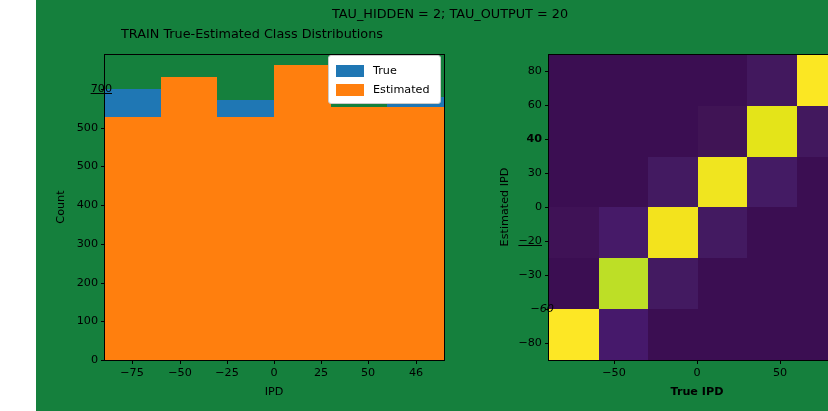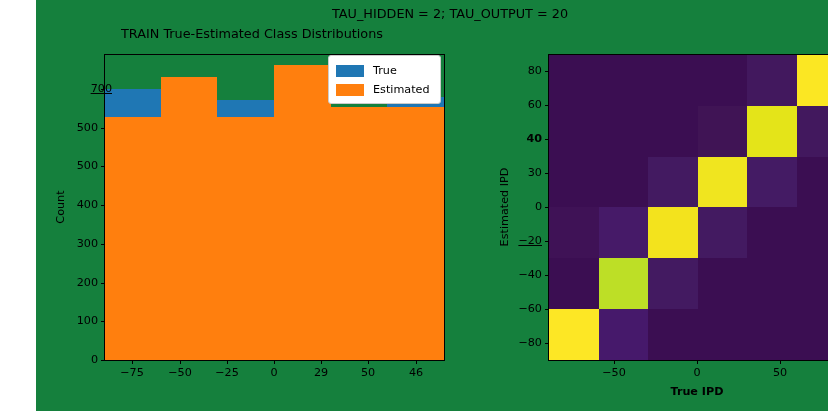--- a/index.html
+++ b/index.html
@@ -157,21 +157,21 @@
   <div id="hist-xticks">
       <div class="tick-mark" style="left: 96px; top: 360px; width: 1px; height: 3.5px;"></div>
       <div class="tick-label xlab" style="left: 66px; top: 366px; width: 60px;">−75</div>
       <div class="tick-mark" style="left: 144px; top: 360px; width: 1px; height: 3.5px;"></div>
       <div class="tick-label xlab" style="left: 114px; top: 366px; width: 60px;">−50</div>
       <div class="tick-mark" style="left: 191px; top: 360px; width: 1px; height: 3.5px;"></div>
       <div class="tick-label xlab" style="left: 161px; top: 366px; width: 60px;">−25</div>
       <div class="tick-mark" style="left: 238px; top: 360px; width: 1px; height: 3.5px;"></div>
       <div class="tick-label xlab" style="left: 208px; top: 366px; width: 60px;">0</div>
       <div class="tick-mark" style="left: 285px; top: 360px; width: 1px; height: 3.5px;"></div>
-      <div class="tick-label xlab" style="left: 255px; top: 366px; width: 60px;">29</div>
+      <div class="tick-label xlab" style="left: 255px; top: 366px; width: 60px;">25</div>
       <div class="tick-mark" style="left: 332px; top: 360px; width: 1px; height: 3.5px;"></div>
       <div class="tick-label xlab" style="left: 302px; top: 366px; width: 60px;">50</div>
       <div class="tick-mark" style="left: 380px; top: 360px; width: 1px; height: 3.5px;"></div>
       <div class="tick-label xlab" style="left: 350px; top: 366px; width: 60px;">46</div>
     </div>
   <div id="hist-yticks">
       <div class="tick-mark" style="left: 64.5px; top: 360px; width: 3.5px; height: 1px;"></div>
       <div class="tick-label ylab" style="left: 2px; top: 353px; width: 60px;">0</div>
       <div class="tick-mark" style="left: 64.5px; top: 321px; width: 3.5px; height: 1px;"></div>
       <div class="tick-label ylab" style="left: 2px; top: 314px; width: 60px;">100</div>
@@ -182,20 +182,21 @@
       <div class="tick-mark" style="left: 64.5px; top: 205px; width: 3.5px; height: 1px;"></div>
       <div class="tick-label ylab" style="left: 2px; top: 198px; width: 60px;">400</div>
       <div class="tick-mark" style="left: 64.5px; top: 166px; width: 3.5px; height: 1px;"></div>
       <div class="tick-label ylab" style="left: 2px; top: 159px; width: 60px;">500</div>
       <div class="tick-mark" style="left: 64.5px; top: 128px; width: 3.5px; height: 1px;"></div>
       <div class="tick-label ylab" style="left: 2px; top: 121px; width: 60px;">500</div>
       <div class="tick-mark" style="left: 64.5px; top: 89px; width: 3.5px; height: 1px;"></div>
       <div class="tick-label ylab" style="left: 16px; top: 82px; width: 60px; text-decoration: underline;">700</div>
     </div>
 
+  <div class="axis-name" style="left:68px; top:385px; width:340px;">IPD</div>
   <div class="axis-name vertical" style="left:18px; top:360px; width:306px;">Count</div>
 
   <div class="legend" style="left:292px; top:55px; width:113px; height:49px;">
     <div class="legend-row">
       <div class="legend-swatch" style="background:#1f77b4;"></div>
       <div class="legend-text">True</div>
     </div>
     <div class="legend-row">
       <div class="legend-swatch" style="background:#ff7f0e;"></div>
       <div class="legend-text">Estimated</div>
@@ -254,23 +255,23 @@
       <div class="tick-label xlab" style="left: 548px; top: 366px; width: 60px;">−50</div>
       <div class="tick-mark" style="left: 661px; top: 360px; width: 1px; height: 3.5px;"></div>
       <div class="tick-label xlab" style="left: 631px; top: 366px; width: 60px;">0</div>
       <div class="tick-mark" style="left: 744px; top: 360px; width: 1px; height: 3.5px;"></div>
       <div class="tick-label xlab" style="left: 714px; top: 366px; width: 60px;">50</div>
     </div>
   <div id="cm-yticks">
       <div class="tick-mark" style="left: 508.5px; top: 343px; width: 3.5px; height: 1px;"></div>
       <div class="tick-label ylab" style="left: 446px; top: 336px; width: 60px;">−80</div>
       <div class="tick-mark" style="left: 508.5px; top: 309px; width: 3.5px; height: 1px;"></div>
-      <div class="tick-label ylab" style="left: 446px; top: 302px; width: 60px;">−60</div>
+      <div class="tick-label ylab" style="left: 458px; top: 302px; width: 60px; font-style: italic;">−60</div>
       <div class="tick-mark" style="left: 508.5px; top: 275px; width: 3.5px; height: 1px;"></div>
-      <div class="tick-label ylab" style="left: 446px; top: 268px; width: 60px;">−40</div>
+      <div class="tick-label ylab" style="left: 446px; top: 268px; width: 60px;">−30</div>
       <div class="tick-mark" style="left: 508.5px; top: 241px; width: 3.5px; height: 1px;"></div>
       <div class="tick-label ylab" style="left: 446px; top: 234px; width: 60px; text-decoration: underline;">−20</div>
       <div class="tick-mark" style="left: 508.5px; top: 207px; width: 3.5px; height: 1px;"></div>
       <div class="tick-label ylab" style="left: 446px; top: 200px; width: 60px;">0</div>
       <div class="tick-mark" style="left: 508.5px; top: 173px; width: 3.5px; height: 1px;"></div>
       <div class="tick-label ylab" style="left: 446px; top: 166px; width: 60px;">30</div>
       <div class="tick-mark" style="left: 508.5px; top: 139px; width: 3.5px; height: 1px;"></div>
       <div class="tick-label ylab" style="left: 446px; top: 132px; width: 60px; font-weight: bold;">40</div>
       <div class="tick-mark" style="left: 508.5px; top: 105px; width: 3.5px; height: 1px;"></div>
       <div class="tick-label ylab" style="left: 446px; top: 98px; width: 60px;">60</div>

